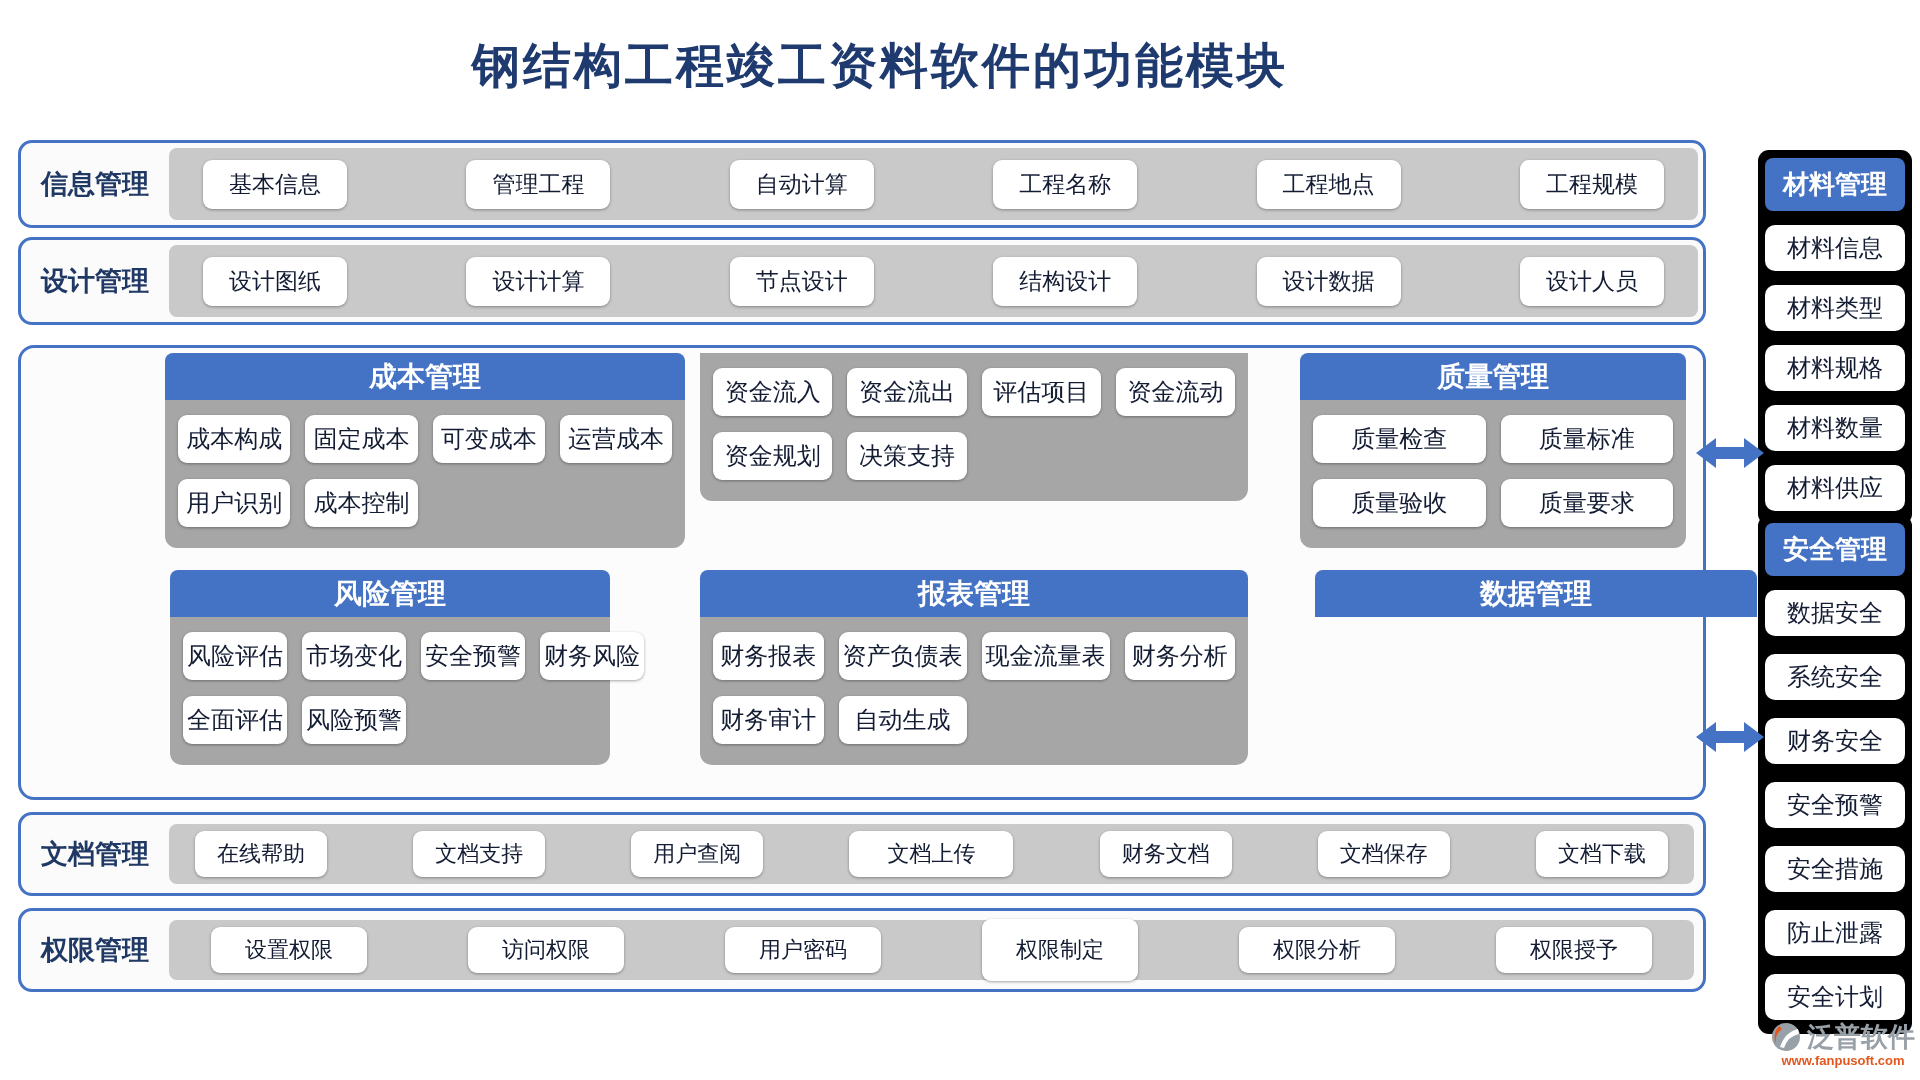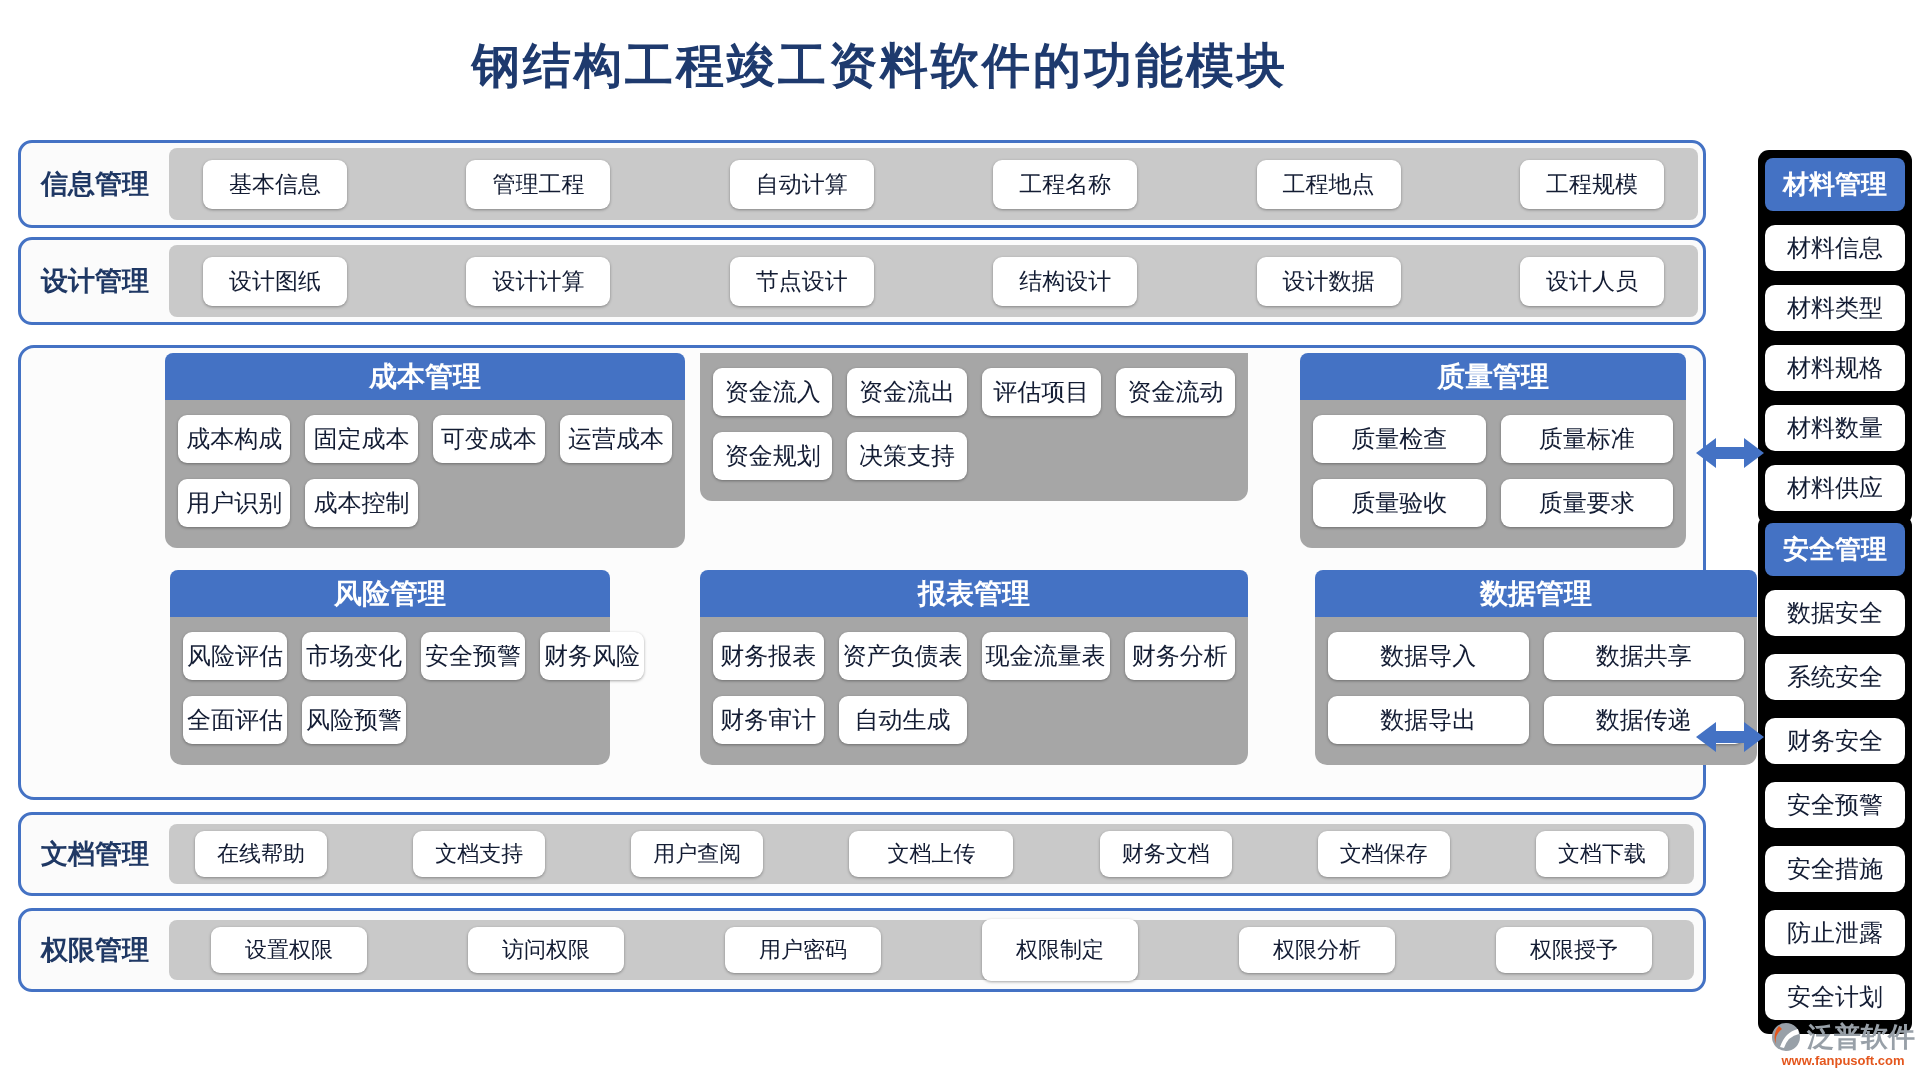--- a/index.html
+++ b/index.html
@@ -154,26 +154,20 @@
       <div class="btn">资产负债表</div>
       <div class="btn">现金流量表</div>
       <div class="btn">财务分析</div>
       <div class="btn">财务审计</div>
       <div class="btn">自动生成</div>
     </div>
 </div>
 
 <div class="card" style="left:1315px;top:570px;width:442px;">
   <div class="card-header">数据管理</div>
-  <div class="card-body cols2">
-      <div class="btn">数据导入</div>
-      <div class="btn">数据共享</div>
-      <div class="btn">数据导出</div>
-      <div class="btn">数据传递</div>
-    </div>
 </div>
 
 <div class="band" style="top:812px;height:84px;">
   <div class="band-label">文档管理</div>
   <div class="band-bar" style="margin:9px 9px 9px 0;padding:0 26px;">
       <div class="btn" style="font-size:22px;padding:8px 22px;">在线帮助</div>
       <div class="btn" style="font-size:22px;padding:8px 22px;">文档支持</div>
       <div class="btn" style="font-size:22px;padding:8px 22px;">用户查阅</div>
       <div class="btn" style="font-size:22px;padding:8px 38px;">文档上传</div>
       <div class="btn" style="font-size:22px;padding:8px 22px;">财务文档</div>

